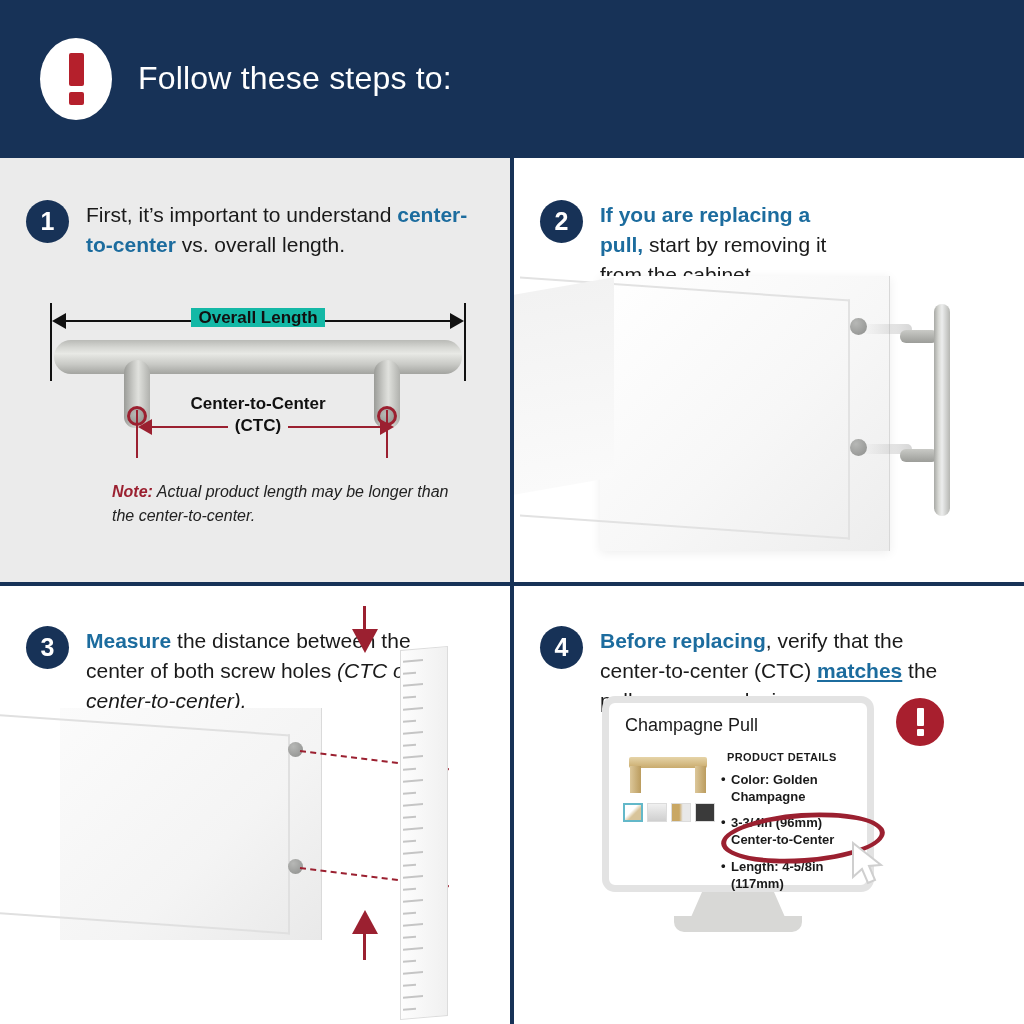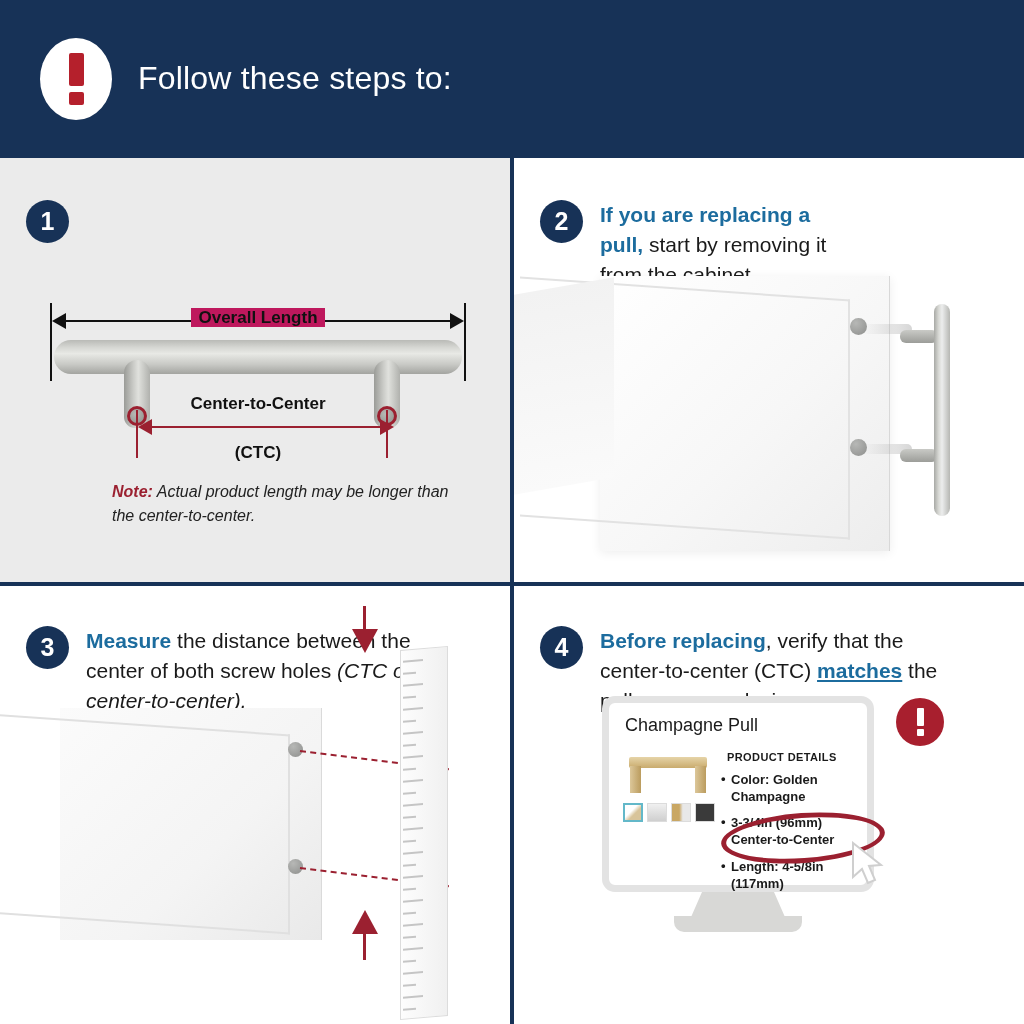--- a/index.html
+++ b/index.html
@@ -83,21 +83,21 @@
     color: #1c6c9e; font-weight: 700; text-decoration: underline;
   }
 
   
   .pull-wrap { position: absolute; left: 48px; top: 150px; width: 420px; height: 160px; }
   .ol-label {
     position: absolute; left: 0; top: 0; width: 420px;
     text-align: center; font-size: 17px; font-weight: 700; color: #111;
     z-index: 3;
   }
-  .ol-label span { background: #be185d; padding: 0 7px; }
+  .ol-label span { background: #14b8a6; padding: 0 7px; }
   .ol-line {
     position: absolute; left: 7px; top: 12px; width: 406px; height: 2px;
     background: #111;
   }
   .ol-arrow-l, .ol-arrow-r {
     position: absolute; top: 5px; width: 0; height: 0;
     border-top: 8px solid transparent; border-bottom: 8px solid transparent;
   }
   .ol-arrow-l { left: 4px;  border-right: 14px solid #111; }
   .ol-arrow-r { right: 4px; border-left: 14px solid #111; }
@@ -123,21 +123,20 @@
     background: radial-gradient(circle at 40% 35%, #b9bab6, #8e8f8b);
   }
   .ctc-label {
     position: absolute; left: 60px; top: 86px; width: 300px;
     text-align: center; font-size: 17px; font-weight: 700; color: #111;
   }
   .ctc-sub {
     position: absolute; left: 60px; top: 108px; width: 300px;
     text-align: center; font-size: 17px; font-weight: 700; color: #111;
     z-index: 3;
-    margin-top: 27px;
   }
   .ctc-sub span { background: #ebebeb; padding: 0 7px; }
   .ctc-line {
     position: absolute; left: 95px; top: 118px; width: 248px; height: 2px;
     background: #9b2030;
   }
   .ctc-arrow-l, .ctc-arrow-r {
     position: absolute; top: 111px; width: 0; height: 0;
     border-top: 8px solid transparent; border-bottom: 8px solid transparent;
   }
@@ -321,20 +320,21 @@
     <div class="header-text">
       <div class="header-line1">Follow these steps to:</div>
     </div>
   </div>
 
   <div class="grid">
 
     <div class="quad q1">
       <div class="step-head" style="left:26px; top:42px;">
         <div class="num-circle">1</div>
+        <div class="step-copy"><span>First, it’s important to understand </span><span class="accent">center-to-center</span><span> vs. overall length.</span></div>
       </div>
 
       <div class="pull-wrap">
         <div class="ol-cap-l"></div>
         <div class="ol-cap-r"></div>
         <div class="ol-line"></div>
         <div class="ol-arrow-l"></div>
         <div class="ol-arrow-r"></div>
         <div class="ol-label"><span>Overall Length</span></div>
 

